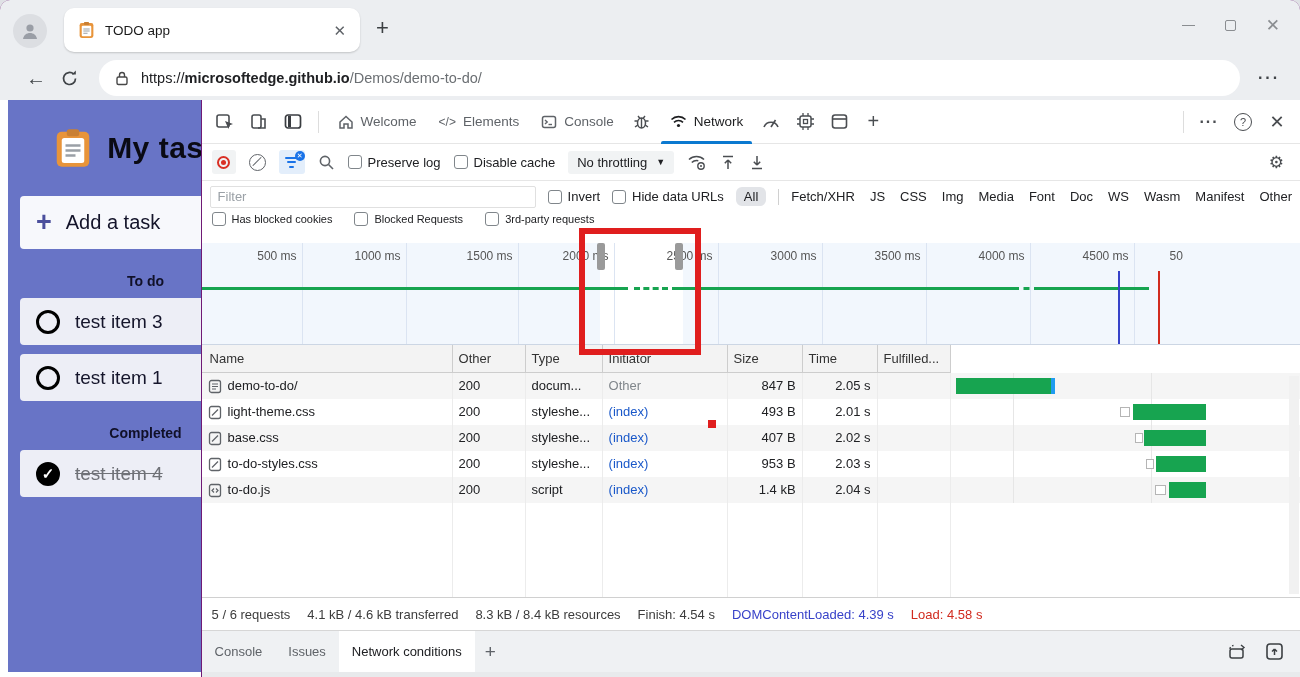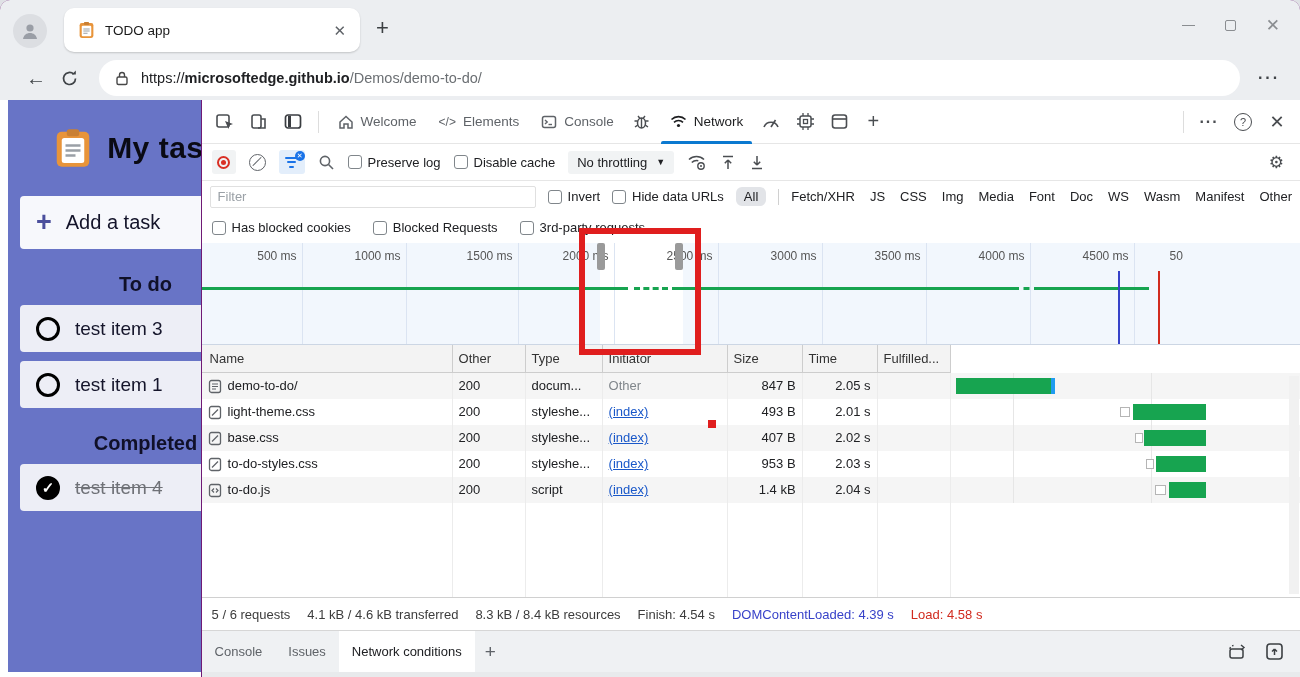--- a/index.html
+++ b/index.html
@@ -31,21 +31,21 @@
 
   
   .page { width:289px; position:relative; background:#fff; }
   .todo { position:absolute; left:8px; top:0; width:275px; height:572px; background:var(--purple,#6874c6); }
   .todo-logo { display:flex; align-items:center; justify-content:center; gap:14px; margin-top:26px; }
   .todo-title { font-size:30px; font-weight:800; color:#0a0a14; letter-spacing:.5px; }
   .addcard { margin:26px 14px 0 12px; height:53px; background:#f7f8fc; border-radius:4px; display:flex; align-items:center; padding:0 12px 0 16px; }
   .addcard .plus { font-size:27px; font-weight:bold; color:#4b4f9d; margin-right:14px; }
   .addcard .lbl { flex:1; font-size:20px; color:#14142a; }
   .addbtn { width:27px; height:27px; background:#29a3e0; border-radius:4px; color:#fff; font-size:16px; font-weight:bold; display:flex; align-items:center; justify-content:center; }
-  .sect { text-align:center; font-size:20px; font-weight:600; color:#101028; margin-top:24px; }
+  .sect { text-align:center; font-size:14px; font-weight:600; color:#101028; margin-top:24px; }
   .task { margin:9px 14px 0 12px; height:47px; background:#edeef6; border-radius:4px; display:flex; align-items:center; padding:0 16px; gap:15px; }
   .ring { width:24px; height:24px; border:3px solid #000; border-radius:50%; background:transparent; flex:none; }
   .ring.done { background:#000; color:#fff; font-size:15px; font-weight:bold; display:flex; align-items:center; justify-content:center; border-color:#000; }
   .task .txt { font-size:19px; color:#15152b; }
   .task .txt.done { color:#6f7177; text-decoration:line-through; }
 
   
   .devtools { flex:1; position:relative; background:#fff; border-left:1px solid #701a75; display:flex; flex-direction:column; }
   .dt-tabbar { height:44px; display:flex; align-items:center; padding:0 6px; border-bottom:1px solid #e6e6e6; background:#fff; }
   .ticon { width:28px; height:28px; display:flex; align-items:center; justify-content:center; color:#4a4d51; margin:0 3px; }
@@ -72,21 +72,21 @@
   .throttle { background:#f1f3f4; border-radius:3px; padding:4px 9px; display:flex; align-items:center; gap:9px; color:#202124; }
   .caret { font-size:9px; color:#202124; }
   .gear-r { margin-left:auto; font-size:17px; color:#4a4d51; margin-right:6px; }
 
   .dt-filter1 { height:31px; display:flex; align-items:center; gap:12px; padding:0 8px; font-size:13px; color:#202124; background:#fff; }
   .filter-input { width:326px; height:22px; border:1px solid #e0e0e0; border-radius:2px; padding:0 7px; font-size:13px; font-family:inherit; color:#202124; outline:none; }
   .filter-input::placeholder { color:#9aa0a6; }
   .chip-all { background:#e2e4e8; border-radius:6px; padding:2px 8px; }
   .chipdiv { width:1px; height:16px; background:#d0d0d0; }
   .chips { display:flex; gap:15px; }
-  .dt-filter2 { height:31px; display:flex; align-items:center; gap:22px; padding:0 10px; font-size:13px; color:#202124; background:#fff; }
+  .dt-filter2 { height:31px; display:flex; align-items:flex-start; gap:22px; padding:0 10px; font-size:11px; color:#202124; background:#fff; }
 
   
   .dt-timeline { height:102px; position:relative; background:#f2f7fd; border-bottom:1px solid #ccd6e4; overflow:hidden; }
   .tick { position:absolute; top:0; height:100%; width:104px; border-right:1px solid #dbe4f2; font-size:12px; color:#555; text-align:right; padding:6px 5px 0 0; z-index:3; }
   .tk1{left:-3px}.tk2{left:101px}.tk3{left:213px}.tk4{left:309px}.tk5{left:413px}.tk6{left:517px}.tk7{left:621px}.tk8{left:725px}.tk9{left:829px}
   .tick-edge { position:absolute; left:968px; top:6px; font-size:12px; color:#555; z-index:3; }
   .sel { position:absolute; left:398px; top:0; width:83px; height:100%; background:#fff; z-index:2; }
   .hdl { position:absolute; top:0; width:8px; height:27px; background:#9a9a9a; border-radius:2px; z-index:6; }
   .hdl-l{left:395px}.hdl-r{left:473px}
   .gseg { position:absolute; top:44px; height:3px; background:var(--green,#17a450); z-index:4; }
@@ -101,21 +101,21 @@
   .ngrid { display:grid; grid-template-columns:251px 73px 77px 125px 75px 75px 73px 1fr; }
   .nh { height:28px; line-height:27px; background:#f3f3f3; border-bottom:1px solid #cdcdcd; border-right:1px solid #cdcdcd; font-size:13px; color:#333; padding:0 6px; white-space:nowrap; overflow:hidden; }
   .nh.first { padding-left:8px; }
   .nh.wfh { display:flex; align-items:center; justify-content:space-between; border-right:none; }
   .sortarrow { font-size:9px; color:#5f6368; margin-right:8px; }
   .nc { height:26px; line-height:26px; font-size:13px; color:#202124; padding:0 6px; border-right:1px solid #ececec; white-space:nowrap; overflow:hidden; }
   .row-odd .nc { background:#f5f5f5; }
   .nc.name { display:flex; align-items:center; gap:6px; padding-left:6px; }
   .nc.num { text-align:right; }
   .nc.gray { color:#80868b; }
-  .nc a { color:var(--link,#1a58c9); text-decoration:underline; }
+  .nc a { color:var(--link,#1a58c9); }
   .nc.wf { position:relative; border-right:none; padding:0;
     background-image:linear-gradient(#e6e6e6,#e6e6e6),linear-gradient(#e6e6e6,#e6e6e6);
     background-size:1px 100%,1px 100%; background-position:62px 0,200px 0; background-repeat:no-repeat; }
   .wbar { position:absolute; top:5px; height:16px; background:var(--green,#17a450); }
   .wtip { position:absolute; top:5px; height:16px; width:4px; background:#1f9bf0; }
   .wbox { position:absolute; top:8px; height:10px; background:#fff; border:1px solid #b5b5b5; }
   .filler { flex:1; }
   .filler .fc { border-right:1px solid #ececec; }
   .filler .fc:last-child { border-right:none; }
 

